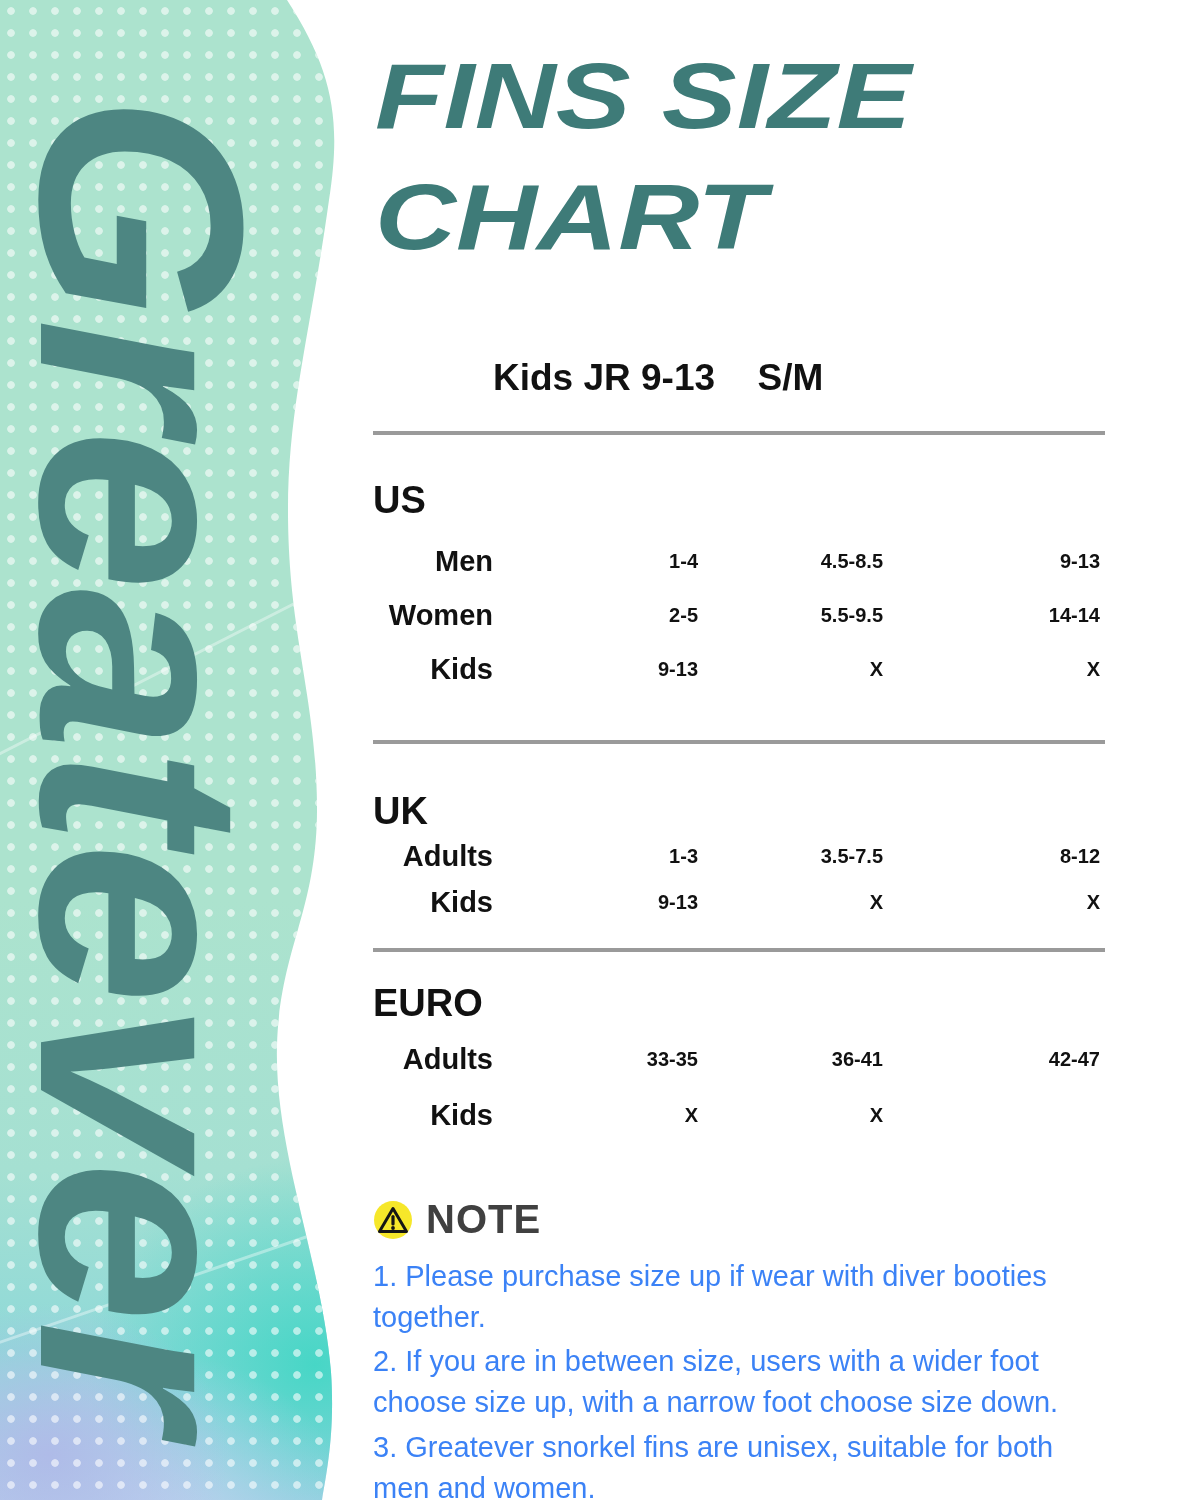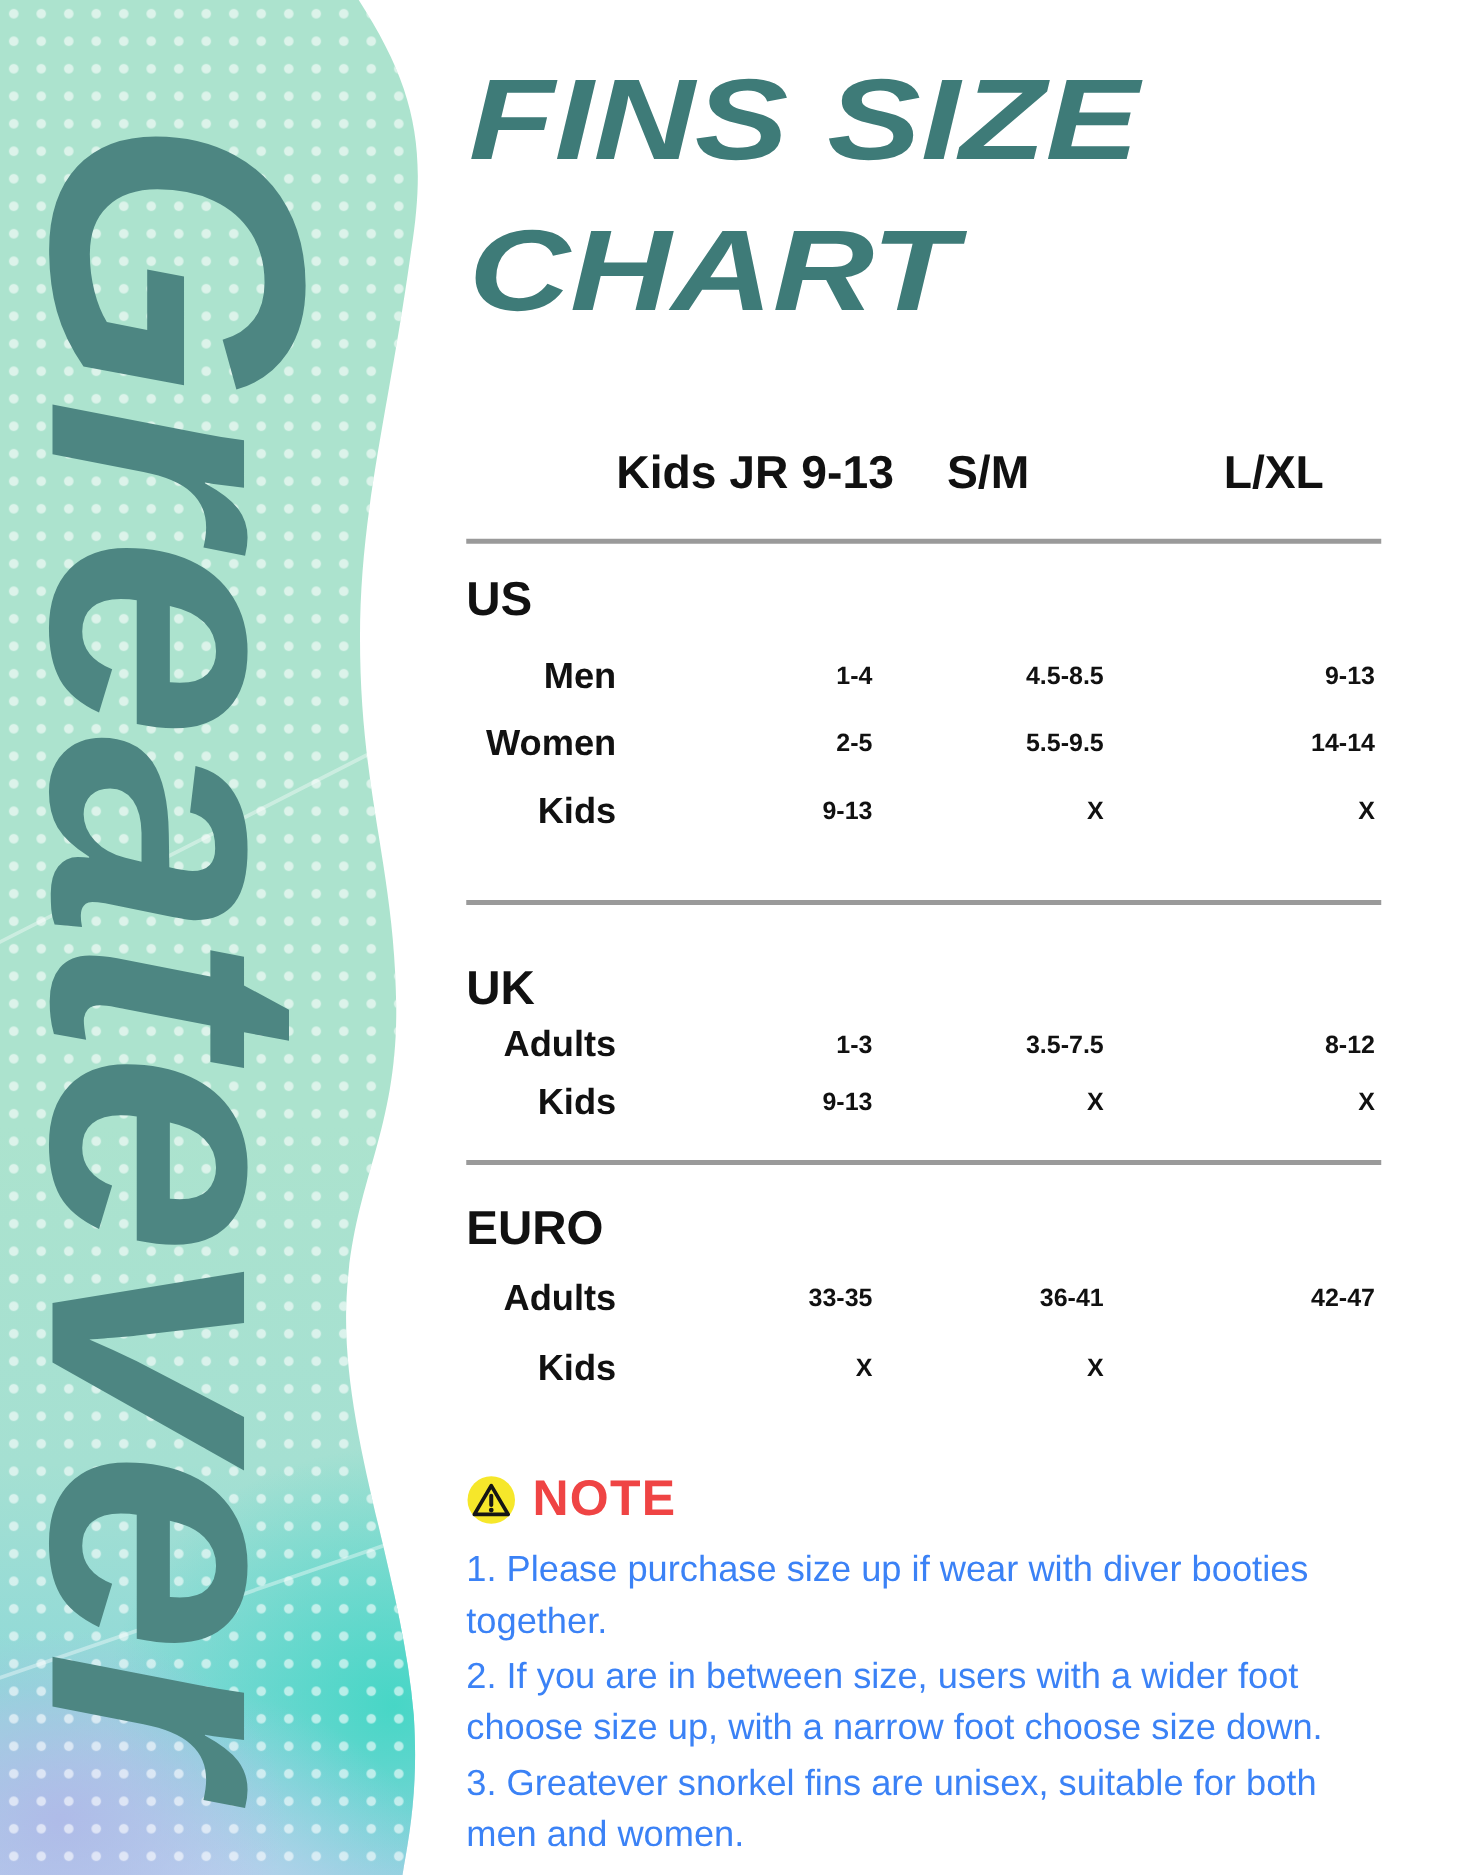--- a/index.html
+++ b/index.html
@@ -30,33 +30,33 @@
          color:#3E7B78;letter-spacing:0;transform:scaleX(1.22);transform-origin:left top;white-space:nowrap;}
 
   .row{display:grid;grid-template-columns:120px 205px 185px 217px;align-items:center;}
   .cell{white-space:nowrap;text-align:right;}
   .val,.colhead{text-align:center;font-weight:700;}
   .c3{padding-left:55px;}
   .thead{margin-top:76px;height:46px;font-size:37px;font-weight:700;}
   .rule{height:4px;background:#9A9A9A;border:none;margin:0;}
   .r1{margin-top:30px;} .r2{margin-top:43px;} .r3{margin-top:22px;}
   .sec-head{font-size:38px;font-weight:700;}
-  .us-head{margin-top:24px;height:42px;}
+  .us-head{margin-top:44px;height:42px;}
   .uk-head{margin-top:46px;height:42px;}
   .eu-head{margin-top:30px;height:44px;}
   .us-rows{margin-top:14px;} .us-rows .row{height:54px;}
   .uk-rows{margin-top:2px;}  .uk-rows .row{height:46px;}
   .eu-rows{margin-top:6px;}  .eu-rows .row{height:56px;}
   .label{font-weight:700;font-size:29px;}
   .val{font-size:20px;text-align:right;}
 
   
   .note{margin-top:54px;}
   .note-head{display:flex;align-items:center;gap:13px;height:44px;}
-  .note-title{color:#ef4444;font-size:40px;font-weight:700;letter-spacing:1px;}
+  .note-title{color:#404040;font-size:40px;font-weight:700;letter-spacing:1px;}
   .note-items{margin-top:14px;width:726px;color:#3b82f6;font-size:29px;line-height:1.42;}
   .note-items p{margin:0 0 3px 0;}
 </style>
 </head>
 <body>
 
 <div class="page">
 
   <div class="sidebar">
     <div class="tex-line a"></div>
@@ -65,21 +65,20 @@
   </div>
 
   <div class="main">
 
     <h1 class="title"><span>FINS SIZE</span><br><span>CHART</span></h1>
 
     <div class="row thead">
       <div class="cell"></div>
       <div class="cell colhead">Kids JR 9-13</div>
       <div class="cell colhead">S/M</div>
-      <div class="cell colhead c3">L/XL</div>
     </div>
 
     <hr class="rule r1">
 
     <div class="sec-head us-head">US</div>
     <div class="us-rows">
       <div class="row">
         <div class="cell label">Men</div>
         <div class="cell val">1-4</div>
         <div class="cell val">4.5-8.5</div>

